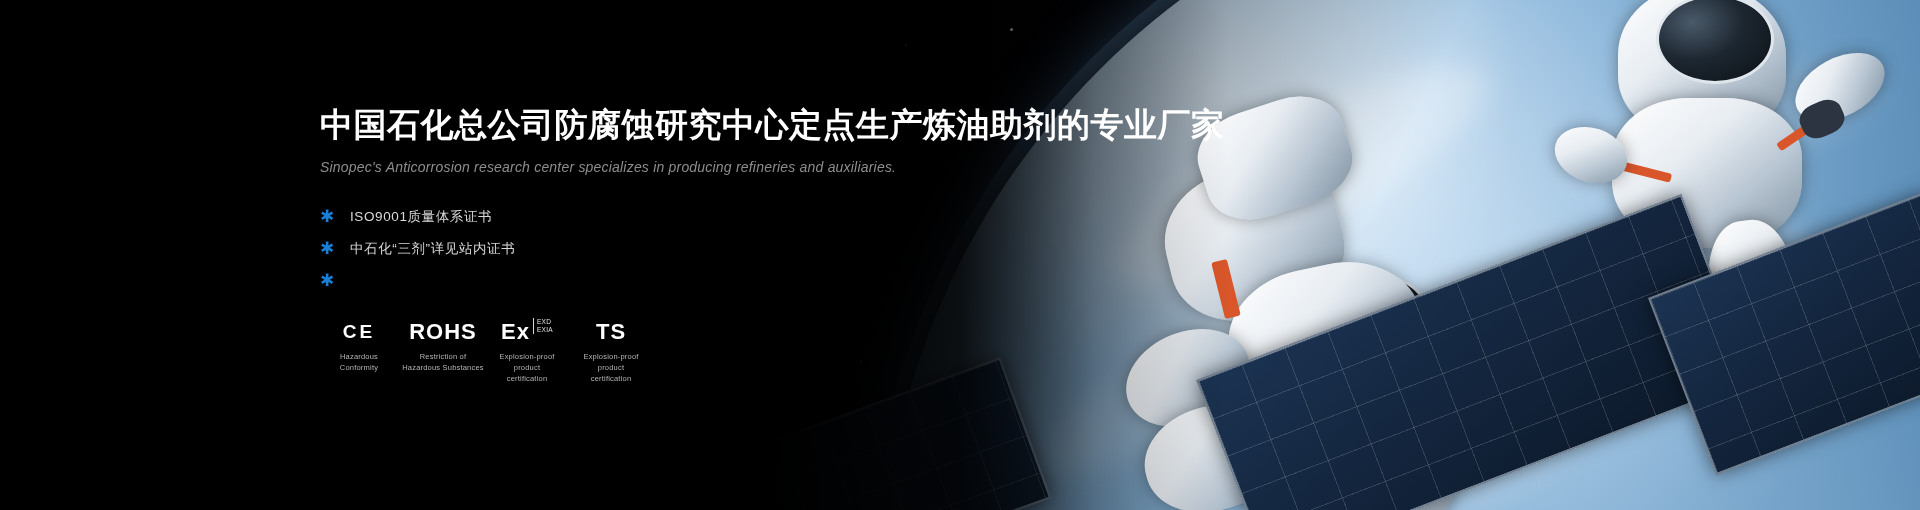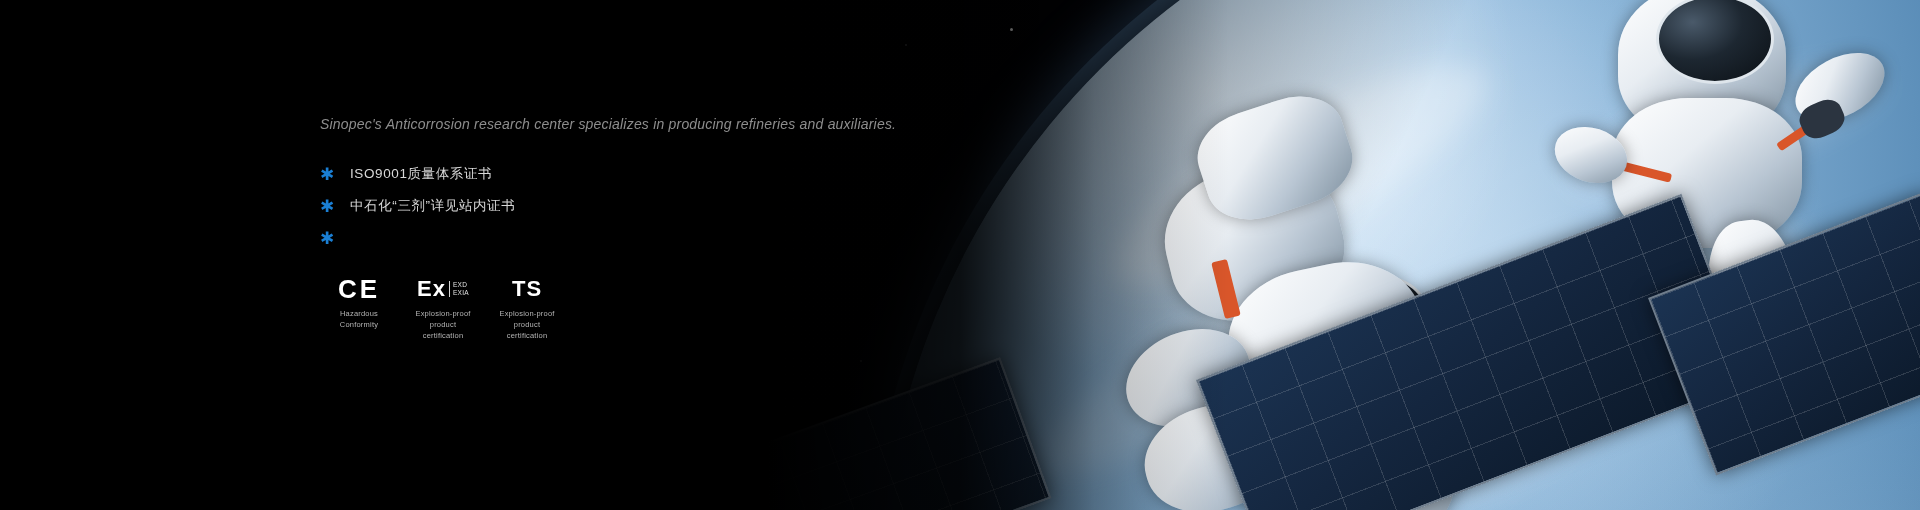--- a/index.html
+++ b/index.html
@@ -171,29 +171,29 @@
     color:#ffffff;
     font-size:22px;
     font-weight:bold;
     letter-spacing:1px;
     line-height:28px;
     height:30px;
     display:flex;
     align-items:center;
     justify-content:center;
   }
-  .cert-mark.ce { font-size:26px; letter-spacing:3px; }
+  .cert-mark.ce { font-size:19px; letter-spacing:3px; }
   .cert-sub {
     margin-top:5px;
     color:#b4b4b4;
     font-size:7.5px;
     line-height:1.45;
     letter-spacing:0.2px;
   }
-  .ex-wrap { display:flex; align-items:center; justify-content:center; gap:3px; }
+  .ex-wrap { display:flex; align-items:flex-start; justify-content:center; gap:3px; }
   .ex-main { font-size:22px; font-weight:bold; color:#fff; }
   .ex-side {
     border-left:1px solid #d6d6d6;
     padding-left:3px;
     text-align:left;
     font-size:6.5px;
     font-weight:normal;
     line-height:1.25;
     color:#e2e2e2;
     letter-spacing:0.3px;
@@ -271,20 +271,21 @@
       <span class="panel" style="left:1196px;top:380px;width:520px;height:200px;transform:rotate(-21deg);transform-origin:left top;"></span>
       <span class="panel" style="left:1648px;top:298px;width:300px;height:190px;transform:rotate(-21deg);transform-origin:left top;"></span>
       <span class="panel" style="left:690px;top:470px;width:330px;height:150px;transform:rotate(-20deg);transform-origin:left top;opacity:.95;"></span>
     </div>
 
     <div class="vignette"></div>
   </div>
 
   <div class="content">
 
+    <h1 class="headline">中国石化总公司防腐蚀研究中心定点生产炼油助剂的专业厂家</h1>
 
     <p class="subhead">Sinopec's Anticorrosion research center specializes in producing refineries and auxiliaries.</p>
 
     <ul class="bullets" style="list-style:none">
       <li class="bullet-row">
         <span class="bullet-mark">✱</span>
         <span class="bullet-text">ISO9001质量体系证书</span>
       </li>
       <li class="bullet-row">
         <span class="bullet-mark">✱</span>
@@ -298,20 +299,27 @@
     <div class="certs">
 
       <div class="cert">
         <div class="cert-mark ce">CE</div>
         <div class="cert-sub">
           <div>Hazardous</div>
           <div>Conformity</div>
         </div>
       </div>
 
+      <div class="cert">
+        <div class="cert-mark">ROHS</div>
+        <div class="cert-sub">
+          <div>Restriction of</div>
+          <div>Hazardous Substances</div>
+        </div>
+      </div>
 
 
 
       <div class="cert">
         <div class="cert-mark">
           <span class="ex-wrap">
             <span class="ex-main">Ex</span>
             <span class="ex-side">
               <span style="display:block">EXD</span>
               <span style="display:block">EXIA</span>

